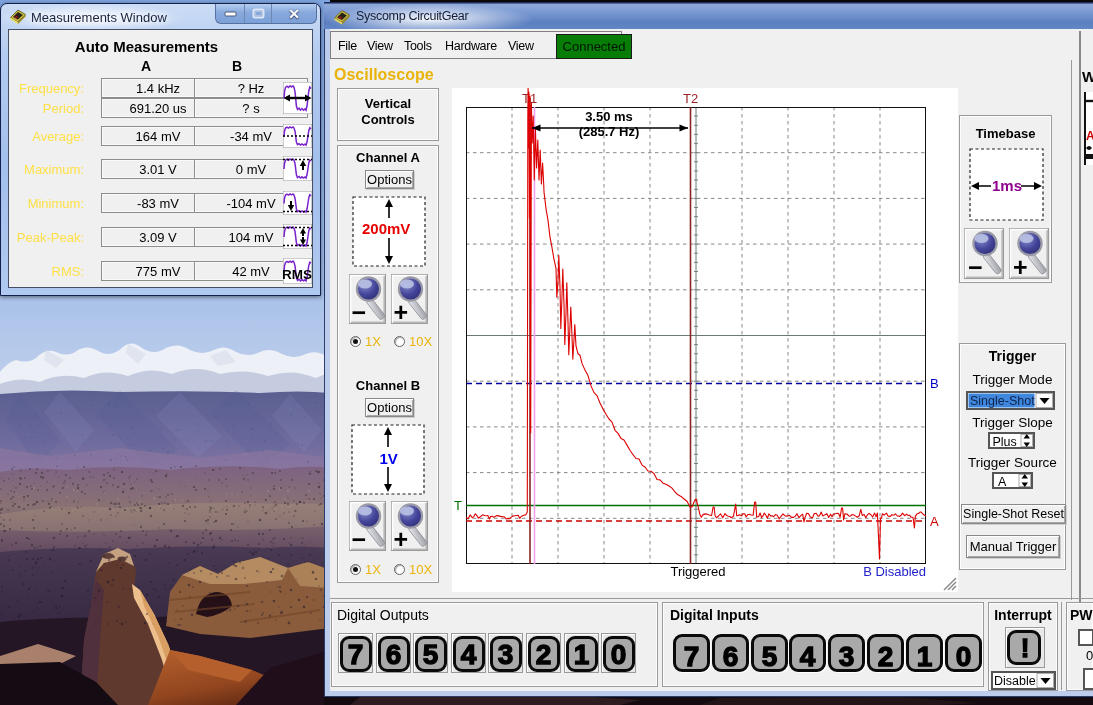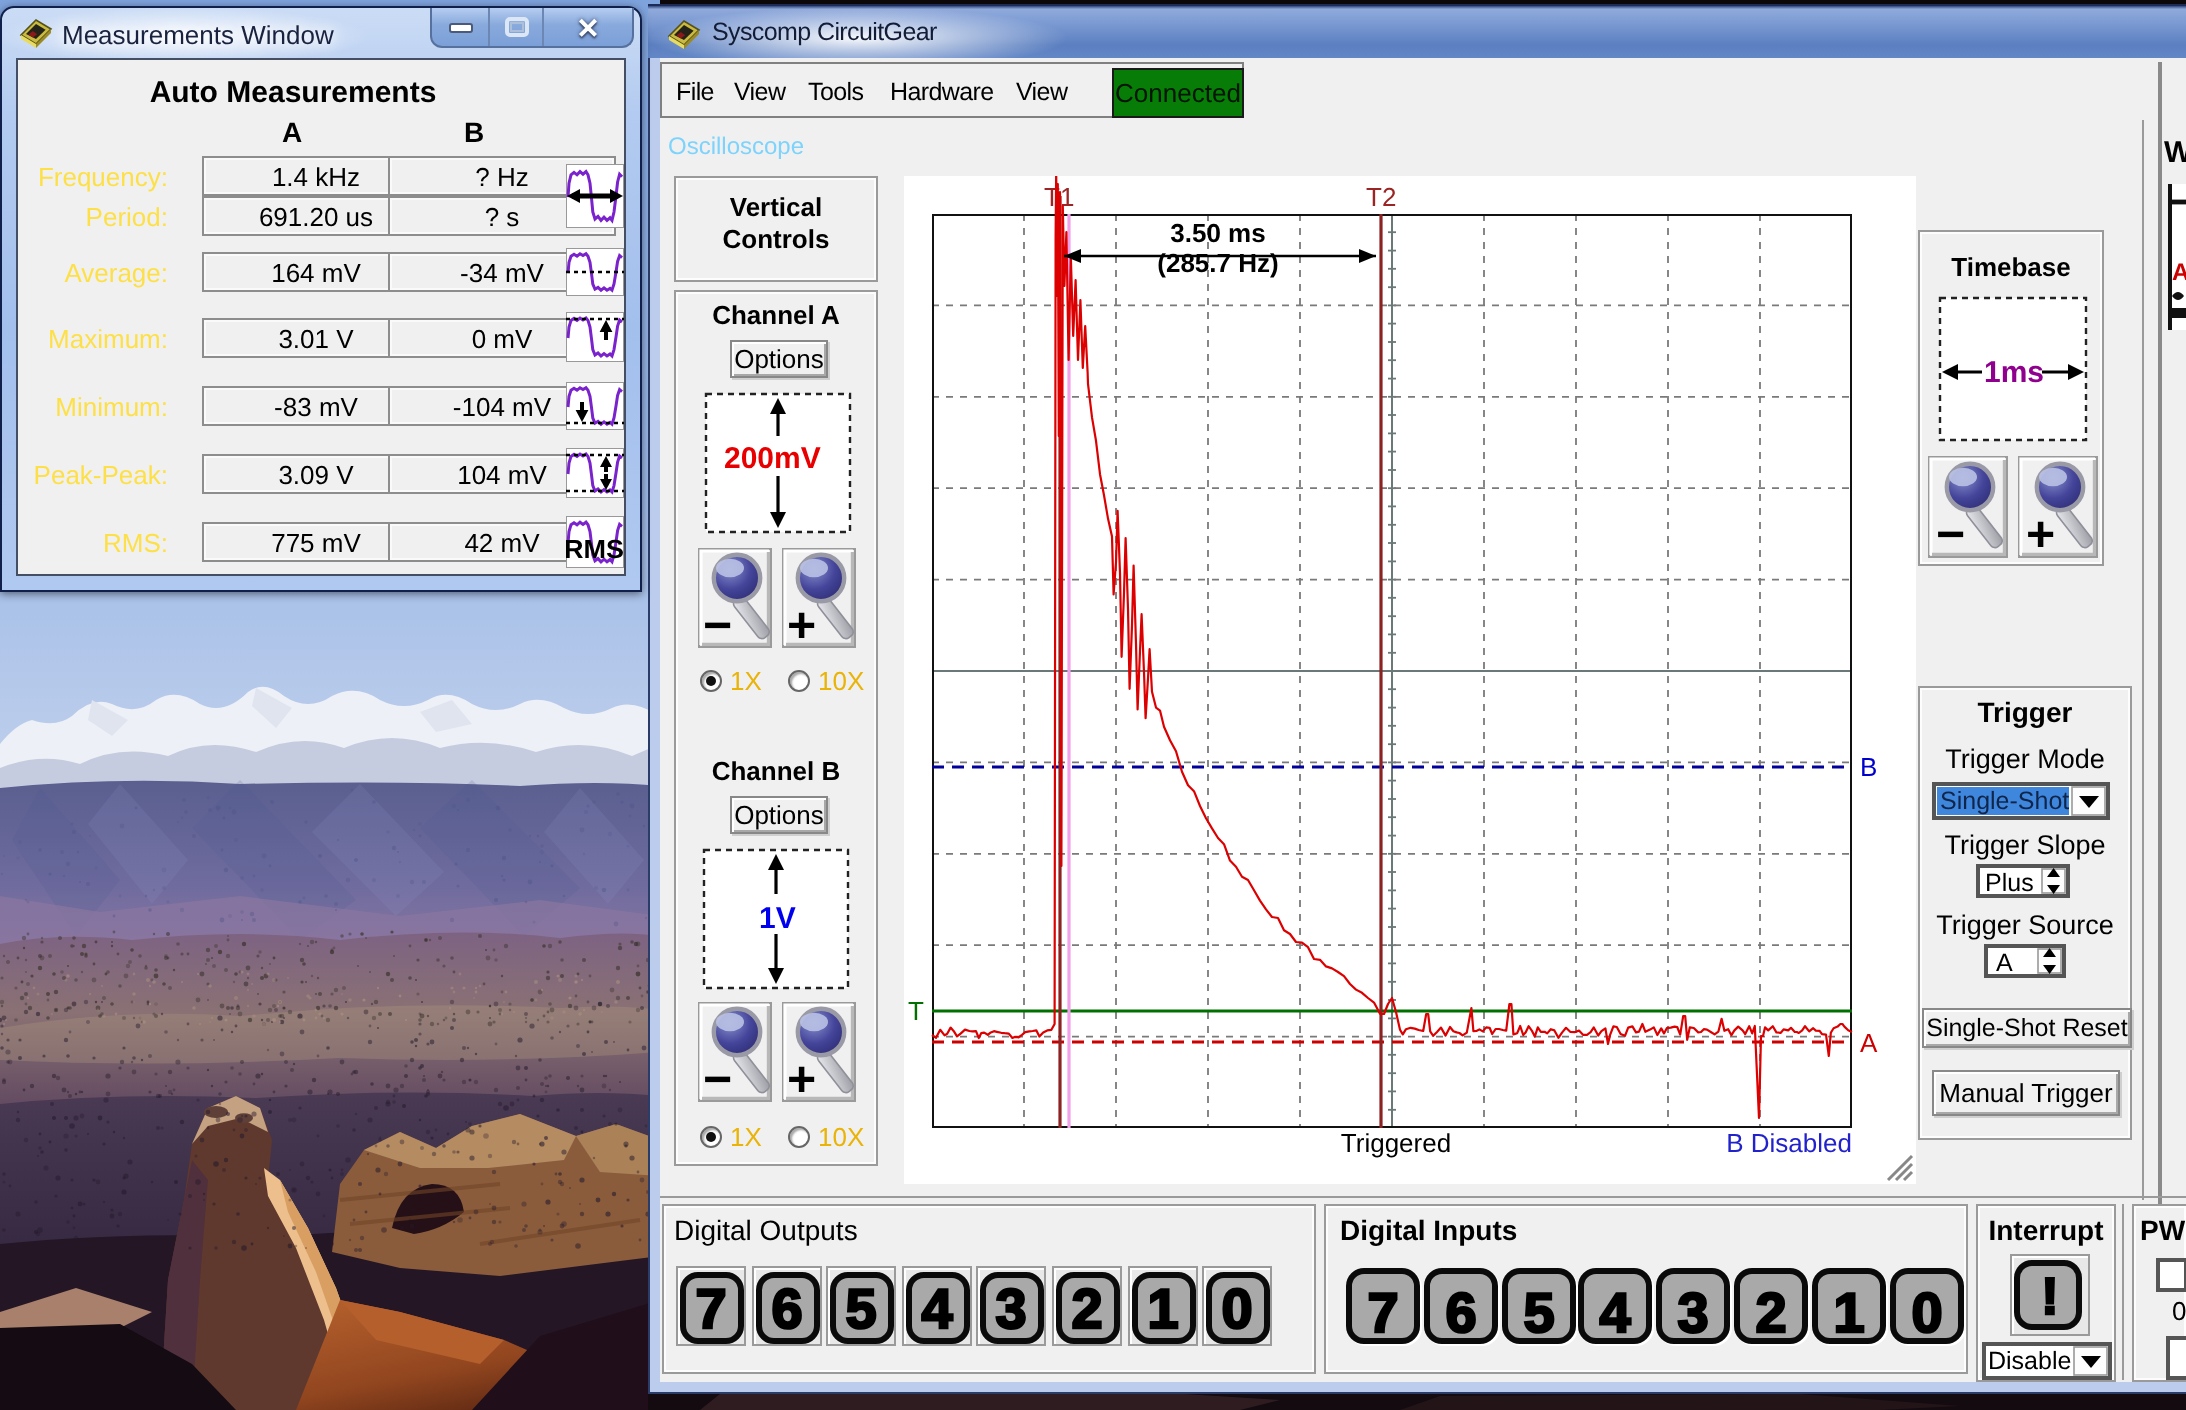--- a/index.html
+++ b/index.html
@@ -1075,22 +1075,22 @@
 </svg>
 <span class="ttl" style="font-size:12.5px;letter-spacing:-0.3px">Syscomp CircuitGear</span>
     </div>
 <div class="abs" style="left:330px;top:29px;width:763px;height:662px;background:#f0f0f0"></div>
 <div class="abs" style="left:330px;top:31px;width:292px;height:28px;background:#f0f0f0;border:1px solid #808080"></div>
 <div class="abs" style="left:338px;top:39px;font-size:12.5px;letter-spacing:-0.3px;color:#000">File</div>
 <div class="abs" style="left:367px;top:39px;font-size:12.5px;letter-spacing:-0.3px;color:#000">View</div>
 <div class="abs" style="left:404px;top:39px;font-size:12.5px;letter-spacing:-0.3px;color:#000">Tools</div>
 <div class="abs" style="left:445px;top:39px;font-size:12.5px;letter-spacing:-0.3px;color:#000">Hardware</div>
 <div class="abs" style="left:508px;top:39px;font-size:12.5px;letter-spacing:-0.3px;color:#000">View</div>
-<div class="abs" style="left:556px;top:34px;width:66px;height:25px;background:#077d07;border:1px solid #1a1a1a;color:#001500;font-size:13px;text-align:center;line-height:24px">Connected</div>
-<div class="abs" style="left:334px;top:66px;font-size:12px;font-weight:normal;color:#7dd3fc">Oscilloscope</div>
+<div class="abs" style="left:556px;top:34px;width:76px;height:25px;background:#077d07;border:1px solid #1a1a1a;color:#001500;font-size:13px;text-align:center;line-height:24px">Connected</div>
+<div class="abs" style="left:334px;top:66px;font-size:16px;font-weight:bold;color:#eab308">Oscilloscope</div>
 <div class="panel" style="left:337px;top:88px;width:102px;height:53px"></div>
 <div class="abs phead" style="left:337px;top:96px;width:102px;line-height:16px">Vertical<br>Controls</div>
 <div class="panel" style="left:337px;top:145px;width:102px;height:438px"></div>
 <div class="abs phead" style="left:337px;top:150px;width:102px">Channel A</div>
 <div class="tkbtn" style="left:365px;top:170px;width:49px;height:19px;line-height:18px">Options</div>
 <svg class="abs" style="left:352px;top:196px" width="74" height="71" viewBox="0 0 74 71">
 <rect x="1" y="1" width="72" height="69" fill="#fff" stroke="#222" stroke-width="1.2" stroke-dasharray="3 2.5"></rect>
 <line x1="37" y1="9" x2="37" y2="62" stroke="#000" stroke-width="1.6"></line>
 <path d="M37,3 L33,11 L41,11 Z" fill="#000"></path>
       <path d="M37,68 L33,60 L41,60 Z" fill="#000"></path>

